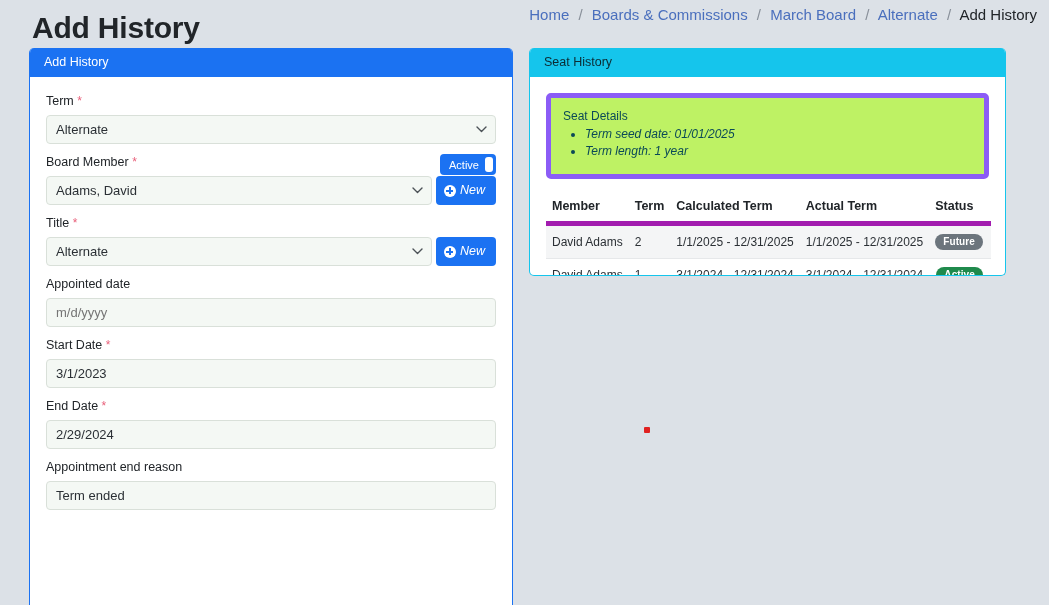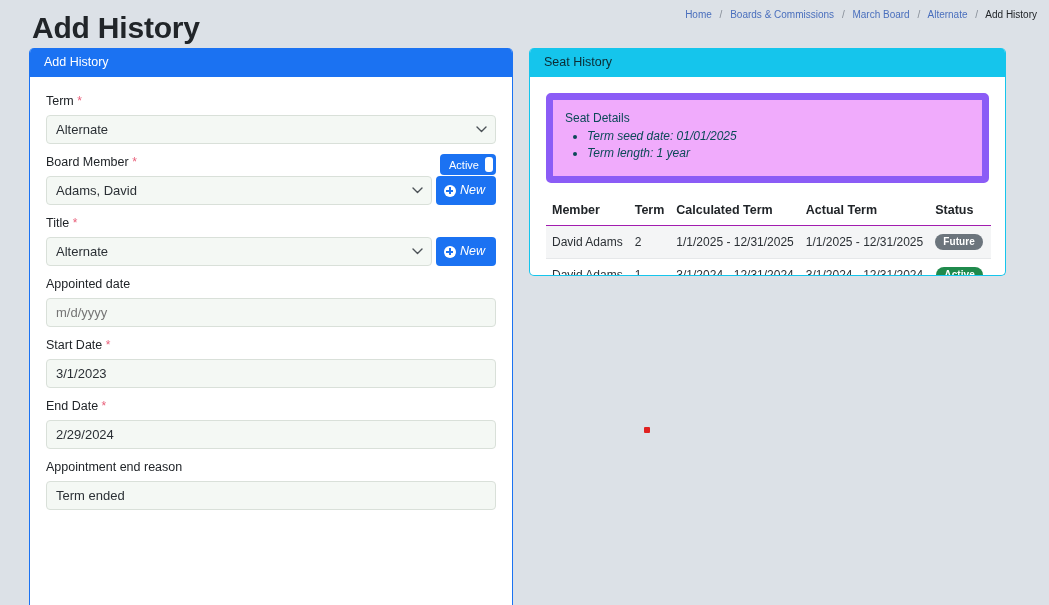--- a/index.html
+++ b/index.html
@@ -29,21 +29,21 @@
     font-size: 30px;
     font-weight: bold;
     color: #212529;
     letter-spacing: -0.2px;
     line-height: 40px;
   }
   .breadcrumb {
     position: absolute;
     right: 12px;
     top: 7px;
-    font-size: 10px;
+    font-size: 15px;
     color: #212529;
     white-space: nowrap;
     line-height: 16px;
   }
   .breadcrumb a {
     color: #4a6fbd;
     text-decoration: none;
   }
   .breadcrumb .sep {
     color: #888f99;
@@ -195,22 +195,22 @@
     width: 8px;
     height: 15px;
     background: #fff;
     border-radius: 3px;
     margin-right: 3px;
     flex: 0 0 auto;
   }
 
   
   .alert-info {
-    background: #f0abfc;
-    border: 7px solid #8b5cf6;
+    background: #bef264;
+    border: 5px solid #8b5cf6;
     border-radius: 5px;
     padding: 10px 12px 14px 12px;
     color: #0b4957;
     font-size: 12px;
     line-height: 17px;
     margin-bottom: 14px;
   }
   .alert-info .alert-title { margin-bottom: 1px; }
   .alert-info ul { margin: 0; padding-left: 22px; }
   .alert-info li { margin: 0; font-style: italic; }
@@ -219,21 +219,21 @@
   table.history {
     width: 100%;
     border-collapse: collapse;
     font-size: 12px;
   }
   table.history th {
     text-align: left;
     font-weight: bold;
     color: #212529;
     padding: 6px 6px 8px 6px;
-    border-bottom: 1px solid #a21caf;
+    border-bottom: 5px solid #a21caf;
     font-size: 12.5px;
     white-space: nowrap;
   }
   table.history td {
     padding: 8px 6px;
     color: #2b3035;
     border-bottom: 1px solid #e6e8ea;
     white-space: nowrap;
   }
   table.history tbody tr.striped td { background: #f4f5f6; }

